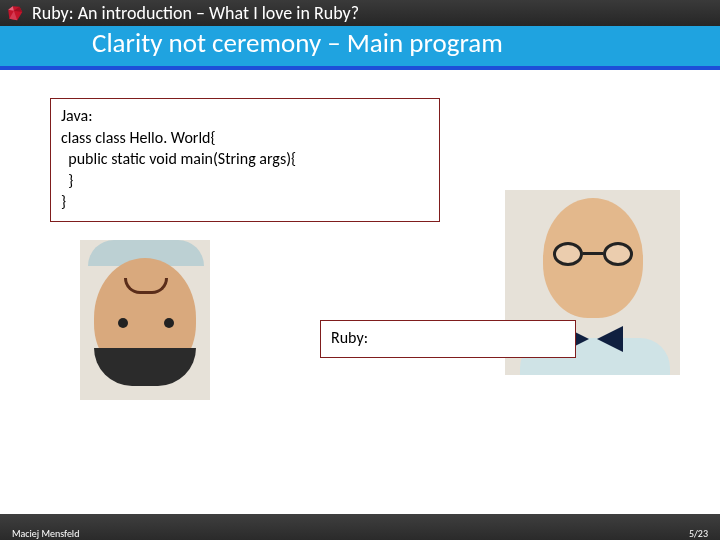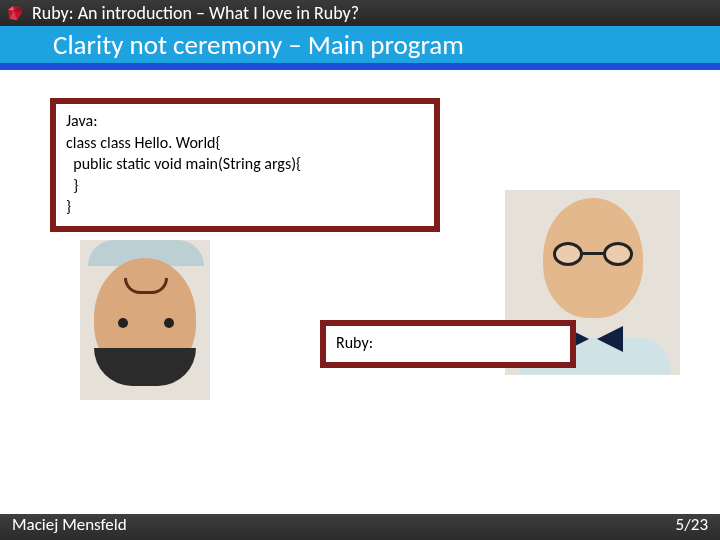--- a/index.html
+++ b/index.html
@@ -22,52 +22,51 @@
   .topbar .title {
     color: #fff;
     font-size: 18px;
     font-weight: 400;
   }
   .ruby-logo { width: 18px; height: 18px; flex: 0 0 18px; }
   .subtitle-band {
     height: 44px;
     background: #1fa3e0;
     display: flex;
-    align-items: center;
-    padding-left: 53px;
-    border-bottom: 7px solid #1d4ed8;
+    padding-left: 92px;
+    border-bottom: 4px solid #1d4ed8;
   }
   .subtitle-band .subtitle {
     color: #fff;
     font-size: 27px;
     font-weight: 400;
   }
   .content { position: relative; width: 100%; height: 442px; }
   .code-box {
     position: absolute;
     background: #fff;
-    border: 6px solid #7f1d1d;
+    border: 1px solid #7f1d1d;
     padding: 6px 10px 8px;
     font-size: 16px;
     line-height: 1.35;
     color: #000;
   }
   .java-box { left: 50px; top: 28px; width: 390px; }
   .ruby-box { left: 320px; top: 250px; width: 256px; }
   .footer {
     position: absolute;
     left: 0; bottom: 0;
     width: 100%; height: 26px;
     background: linear-gradient(#3f3f3f,#2a2a2a);
     display: flex;
-    align-items: flex-start;
+    align-items: flex-end;
     justify-content: space-between;
     padding: 0 12px;
     color: #fff;
-    font-size: 17px;
+    font-size: 10px;
   }
   
   .burst-wrap {
     position: absolute;
     left: 180px; top: 320px;
     width: 130px; height: 130px;
   }
   .burst-wrap svg { width: 100%; height: 100%; display: block; }
   .burst-label {
     position: absolute;

